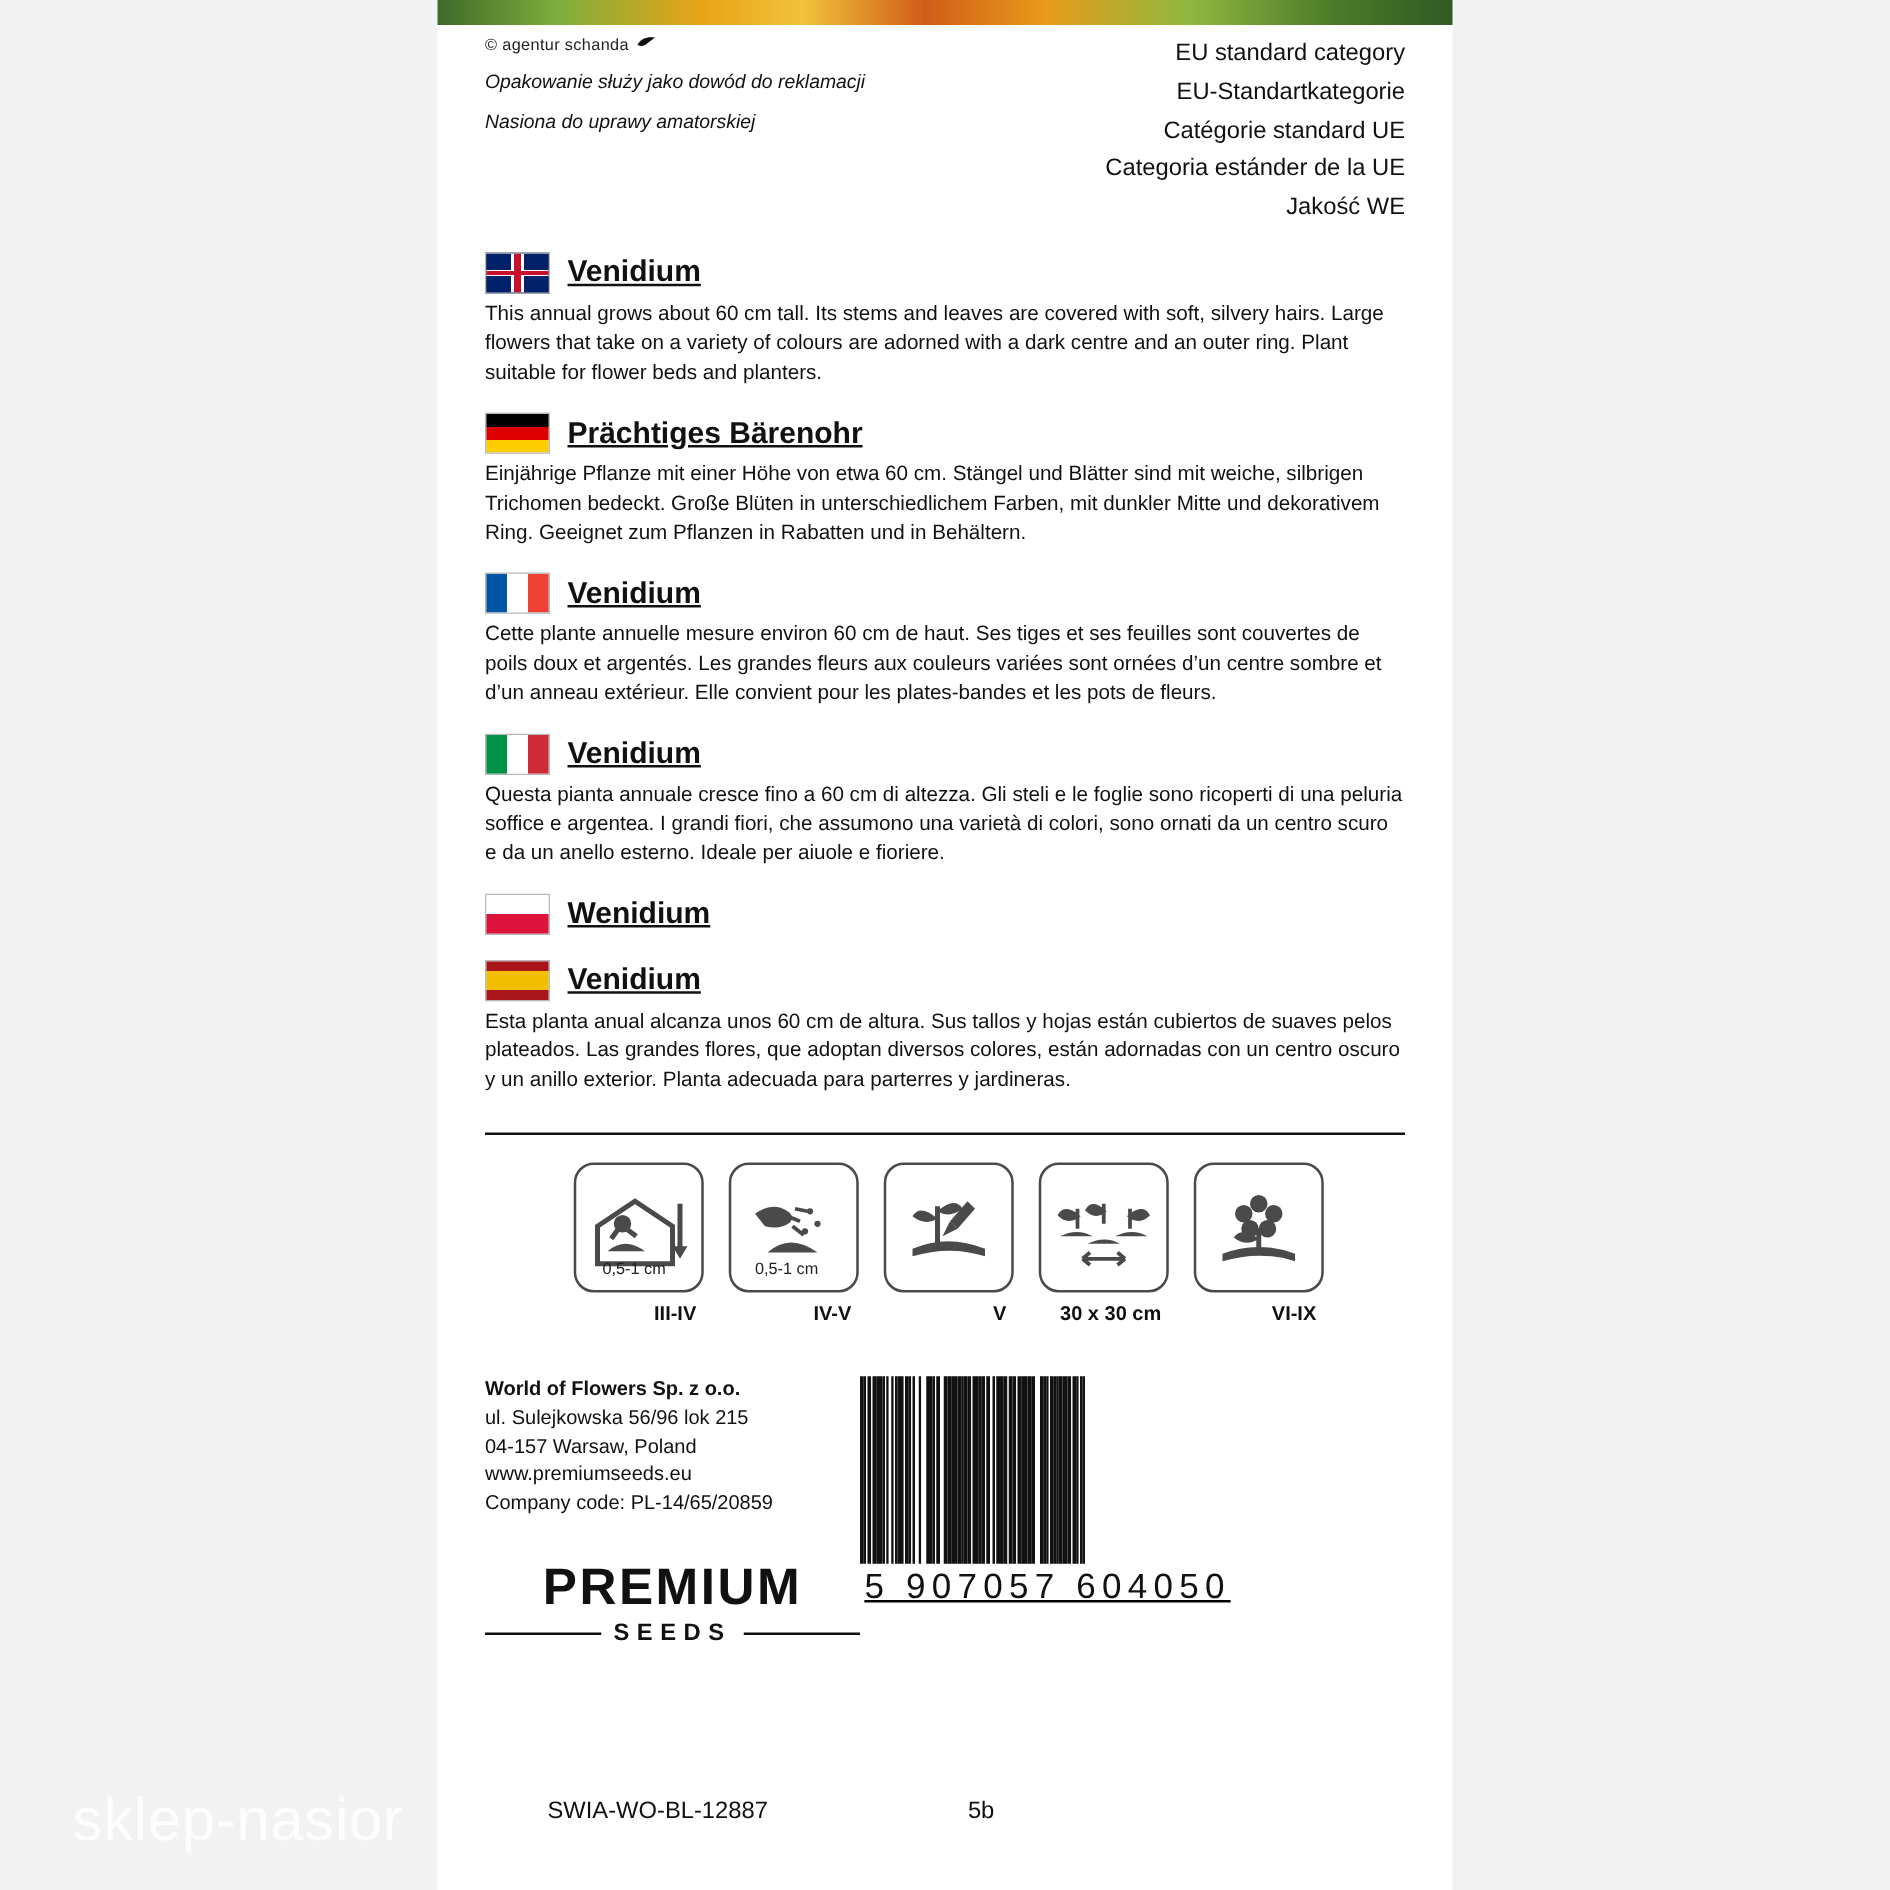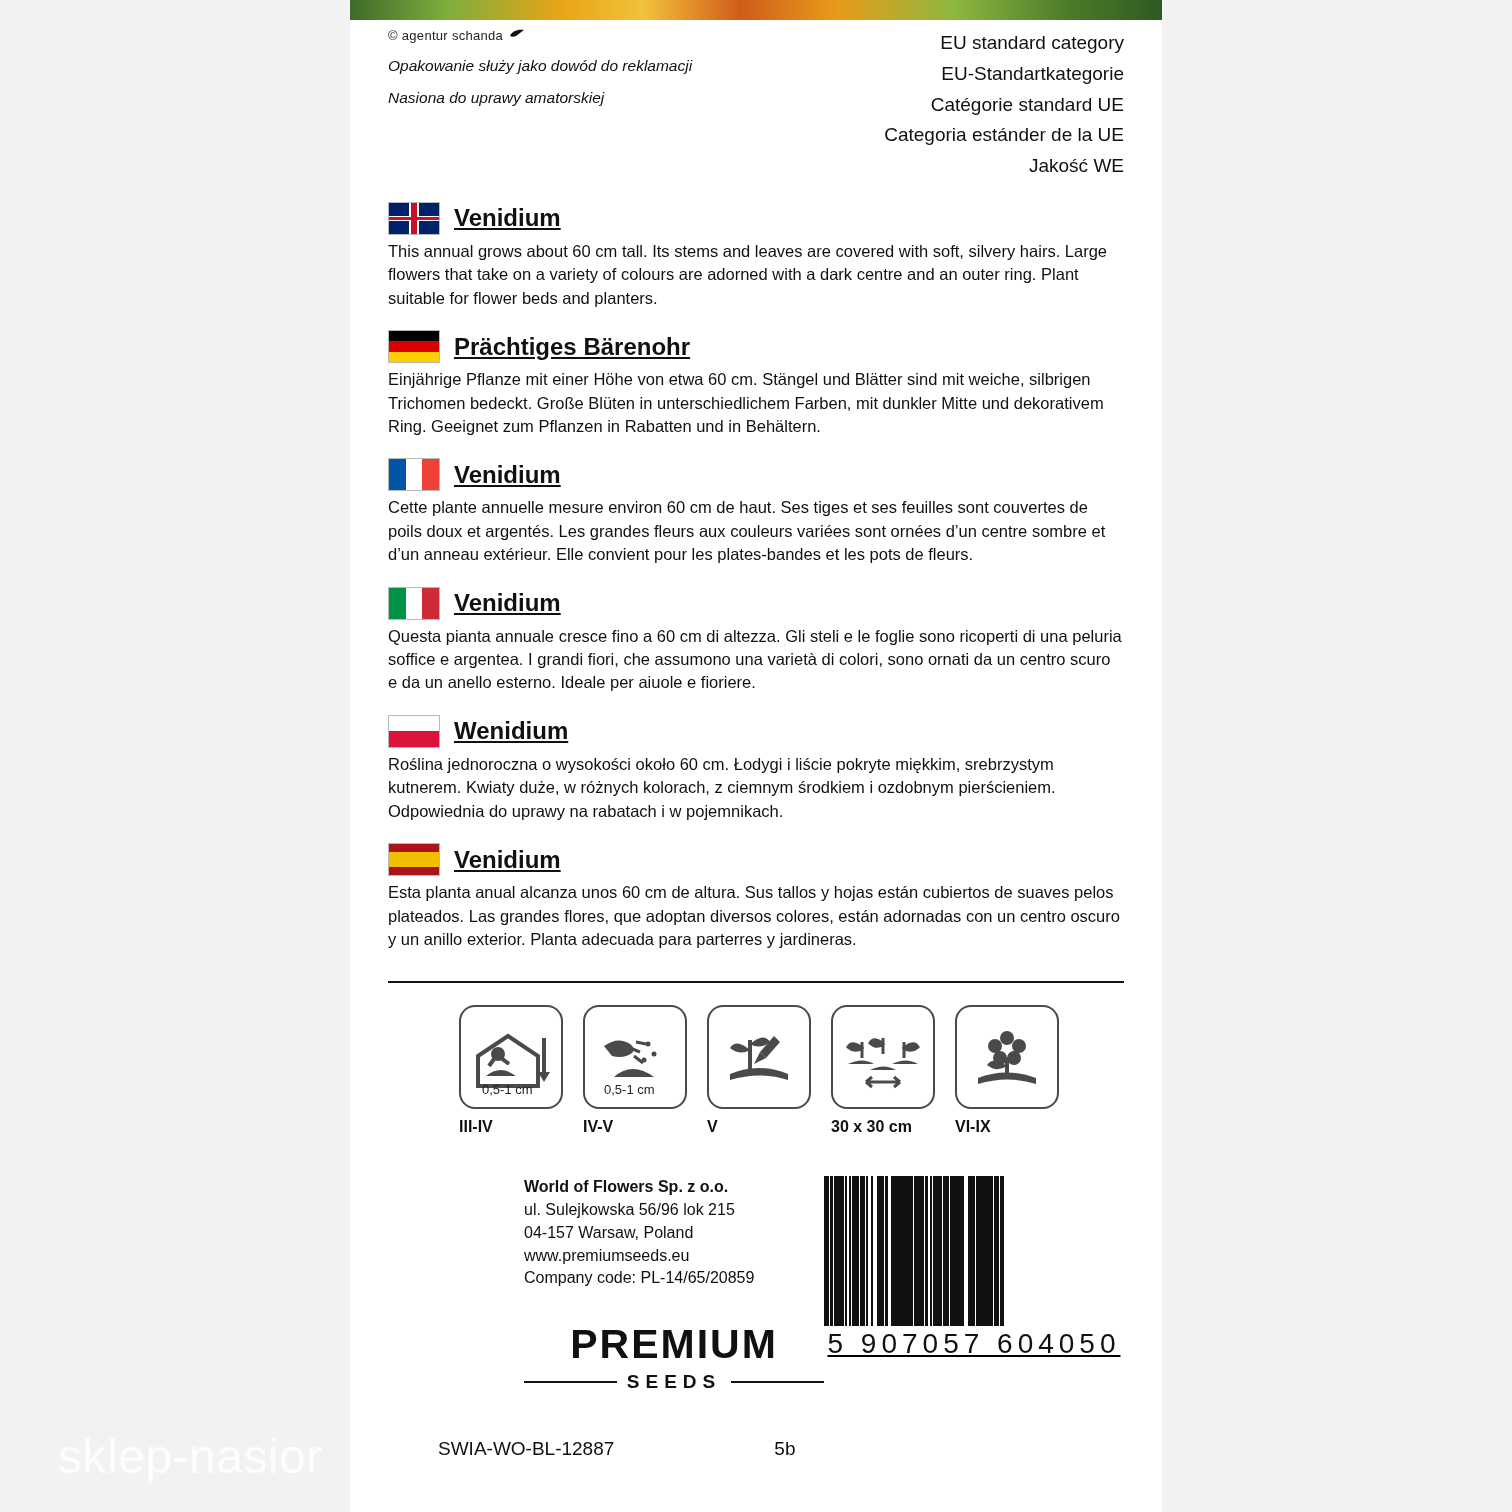--- a/index.html
+++ b/index.html
@@ -83,32 +83,32 @@
   .flag-fr{background:linear-gradient(to right,#0055A4 0 33.3%,#fff 33.3% 66.6%,#EF4135 66.6% 100%);}
   .flag-it{background:linear-gradient(to right,#009246 0 33.3%,#fff 33.3% 66.6%,#CE2B37 66.6% 100%);}
   .flag-pl{background:linear-gradient(to bottom,#fff 0 50%,#DC143C 50% 100%);}
   .flag-es{background:linear-gradient(to bottom,#AA151B 0 25%,#F1BF00 25% 75%,#AA151B 75% 100%);}
   
   .divider{height:2px;background:#111;margin:30px 0 22px 0;}
   
   .icons-row{
     display:flex;justify-content:center;gap:26px;margin-top:14px;
   }
-  .icon-cell{width:98px;text-align:left;}
+  .icon-cell{width:98px;text-align:right;}
   .icon-box{
     width:104px;height:104px;border:2px solid #4a4a4a;border-radius:16px;
     box-sizing:border-box;display:flex;align-items:center;justify-content:center;
     background:#fff;
   }
   .icon-label{
     margin-top:9px;font-size:16px;font-weight:bold;color:#111;white-space:nowrap;
   }
   
   .footer{
-    display:flex;justify-content:flex-end;align-items:flex-start;margin-top:40px;
+    display:flex;justify-content:flex-start;align-items:flex-start;margin-top:40px;
   }
   .company{font-size:16px;line-height:1.42;color:#111;}
   .company .name{font-weight:bold;}
   .brand{margin-top:34px;width:300px;}
   .brand-word{
     font-size:41px;letter-spacing:2px;font-weight:bold;color:#111;
     text-align:center;line-height:1;
   }
   .brand-sub-row{
     display:flex;align-items:center;gap:10px;margin-top:6px;
@@ -194,21 +194,20 @@
         <div class="lang-title">Venidium</div>
       </div>
       <div class="lang-text">Questa pianta annuale cresce fino a 60 cm di altezza. Gli steli e le foglie sono ricoperti di una peluria soffice e argentea. I grandi fiori, che assumono una varietà di colori, sono ornati da un centro scuro e da un anello esterno. Ideale per aiuole e fioriere.</div>
     </div>
 
     <div class="lang-block">
       <div class="lang-head">
         <div class="flag flag-pl"></div>
         <div class="lang-title">Wenidium</div>
       </div>
-      <div class="lang-text">Roślina jednoroczna o wysokości około 60 cm. Łodygi i liście pokryte miękkim, srebrzystym kutnerem. Kwiaty duże, w różnych kolorach, z ciemnym środkiem i ozdobnym pierścieniem. Odpowiednia do uprawy na rabatach i w pojemnikach.</div>
     </div>
 
     <div class="lang-block">
       <div class="lang-head">
         <div class="flag flag-es"></div>
         <div class="lang-title">Venidium</div>
       </div>
       <div class="lang-text">Esta planta anual alcanza unos 60 cm de altura. Sus tallos y hojas están cubiertos de suaves pelos plateados. Las grandes flores, que adoptan diversos colores, están adornadas con un centro oscuro y un anillo exterior. Planta adecuada para parterres y jardineras.</div>
     </div>
 

